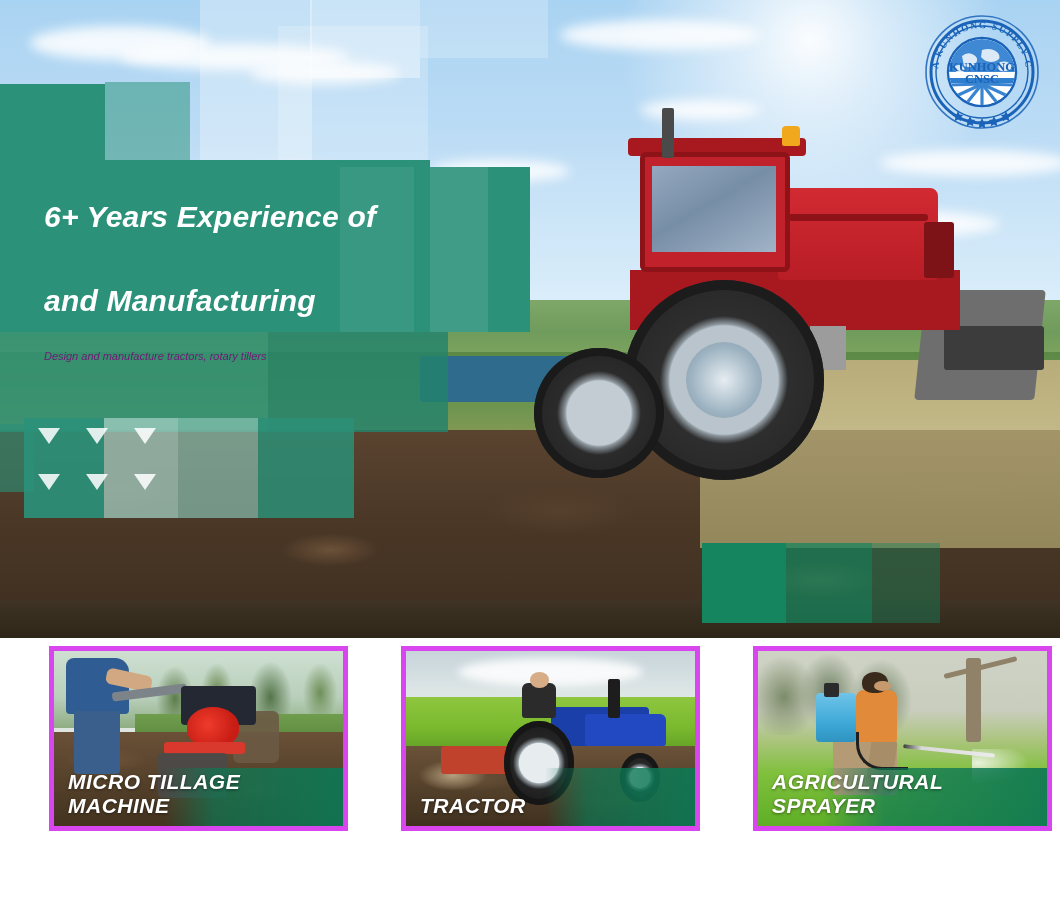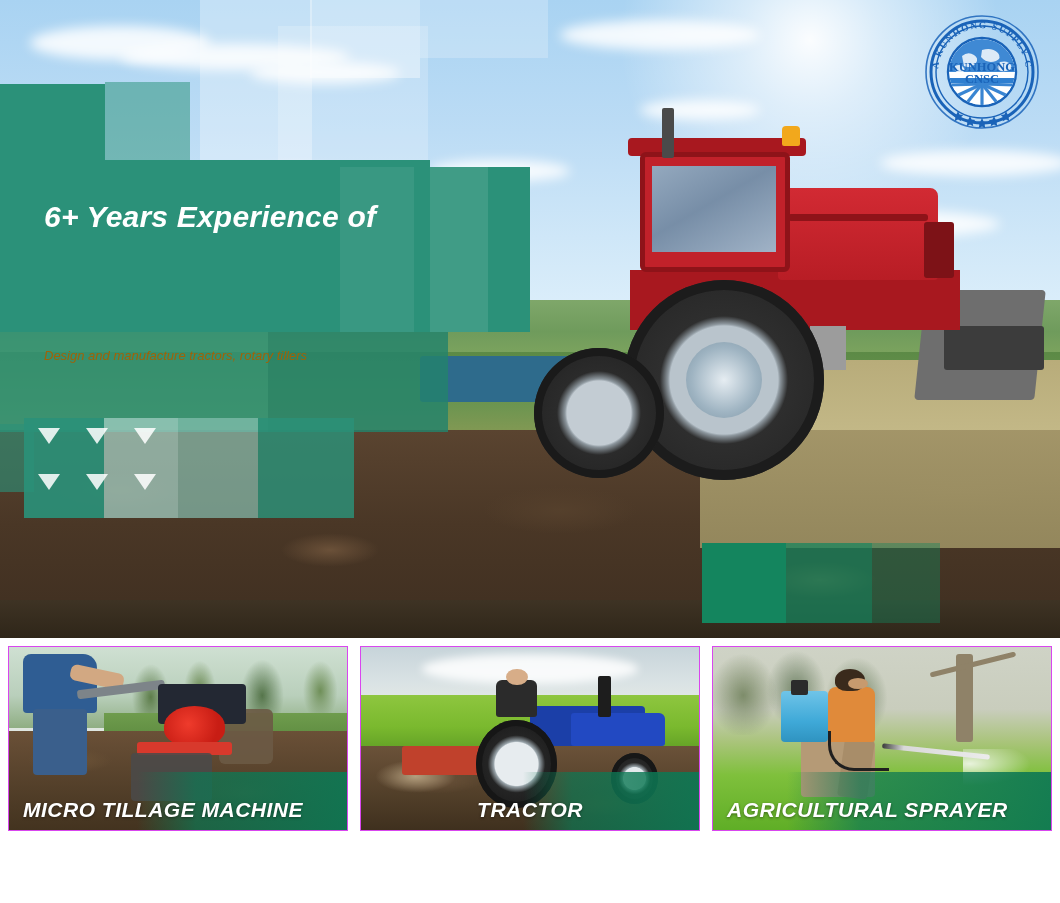--- a/index.html
+++ b/index.html
@@ -180,21 +180,21 @@
     background:rgba(10,90,70,.20);
   }
 
   .headline {
     position:absolute; left:44px; top:196px; width:480px;
     color:#ffffff; font-size:30px; line-height:42px;
     font-weight:bold; font-style:italic; letter-spacing:.2px;
   }
   .subtext {
     position:absolute; left:44px; top:345px; width:430px;
-    color:#a16207; font-size:13px; line-height:22px; font-style:italic;
+    color:#701a75; font-size:11px; line-height:22px; font-style:italic;
   }
 
   
   .blk-a { position:absolute; left:0;   top:424px; width:34px;  height:68px;  background:rgba(43,145,121,.62); }
   .blk-b { position:absolute; left:24px;top:418px; width:80px;  height:100px; background:rgba(43,145,121,.80); }
   .blk-c { position:absolute; left:24px;top:418px; width:330px; height:100px; background:rgba(43,145,121,.55); }
   .blk-d { position:absolute; left:104px;top:418px;width:74px;  height:100px; background:rgba(255,255,255,.42); }
   .blk-e { position:absolute; left:178px;top:418px;width:80px;  height:100px; background:rgba(255,255,255,.30); }
   .blk-f { position:absolute; left:258px;top:418px;width:96px;  height:100px; background:rgba(43,145,121,.62); }
 
@@ -216,31 +216,31 @@
   .logo svg { width:120px; height:120px; display:block; }
 
   
   .cards {
     position:absolute; left:0; top:638px; width:1060px; height:265px;
     background:#ffffff;
     display:flex; gap:12px; padding:8px 8px 6px 8px;
   }
   .card {
     position:relative; flex:1 1 0; height:185px;
-    border:1px solid #d946ef; overflow:hidden; background:#dfe6e0;
+    border:5px solid #d946ef; overflow:hidden; background:#dfe6e0;margin-left:41px;
   }
   .card-photo { position:absolute; inset:0; }
   .card-label {
     position:absolute; left:0; bottom:8px; width:100%;
     color:#ffffff; font-size:21px; font-weight:bold; font-style:italic;
     letter-spacing:.5px; text-shadow:0 1px 3px rgba(0,0,0,.45);
     padding:0 14px; z-index:4;
   }
   .label-left   { text-align:left; }
-  .label-right  { text-align:center; }
+  .label-right  { text-align:left; }
   .label-band {
     position:absolute; right:0; bottom:0; height:58px; z-index:3;
     background:linear-gradient(90deg, rgba(13,120,84,0) 0%, rgba(13,120,84,.70) 28%, rgba(13,120,84,.92) 100%);
   }
 
   
   .p1-sky { position:absolute; left:0; top:0; width:100%; height:44%;
             background:linear-gradient(#cfe0d2 0%, #b9cfbb 60%, #8fae83 100%); }
   .p1-trees { position:absolute; left:34%; top:2%; width:66%; height:42%;
             background:
@@ -397,20 +397,21 @@
 
   <div class="green-panel"></div>
   <div class="green-panel-col1"></div>
   <div class="green-panel-col2"></div>
   <div class="green-panel-soft"></div>
   <div class="green-panel-col3"></div>
 
   <h1 class="headline">
     <span>6+ Years Experience of</span><br>
     <br>
+    <span>and Manufacturing</span>
   </h1>
 
   <p class="subtext">
     <span>Design and manufacture tractors, rotary tillers</span><br>
     <br>
   </p>
 
   <div class="blk-c"></div>
   <div class="blk-a"></div>
   <div class="blk-b"></div>

